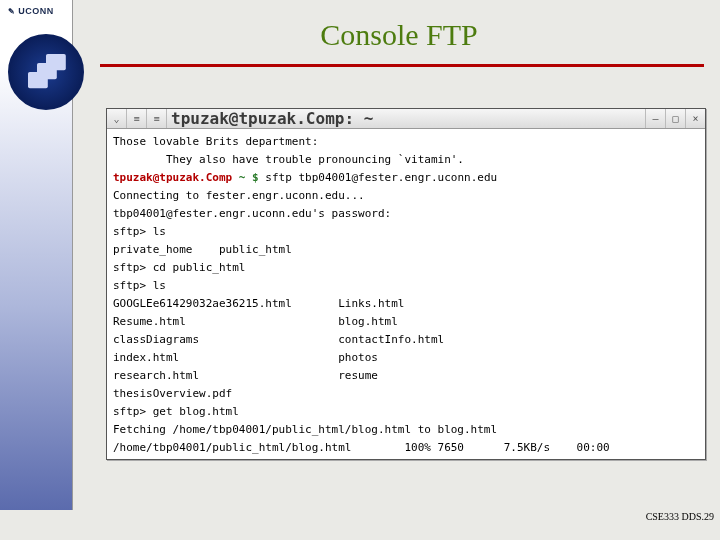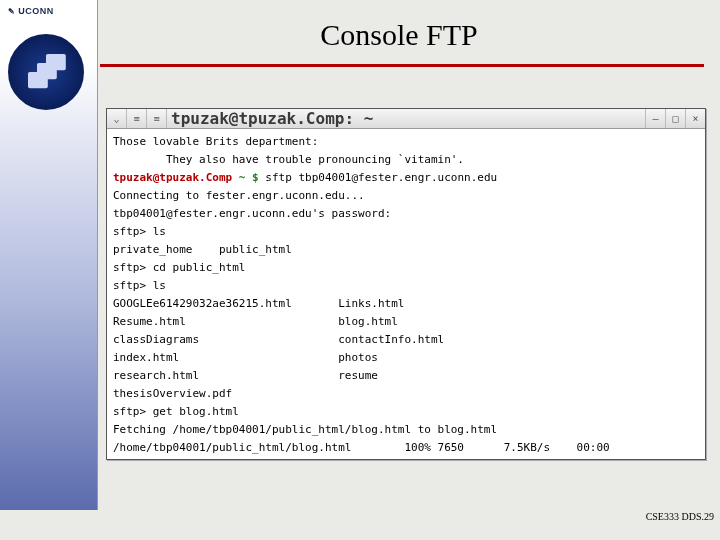--- a/index.html
+++ b/index.html
@@ -14,21 +14,21 @@
   }
   .slide {
     position: relative;
     width: 720px;
     height: 540px;
   }
   .sidebar {
     position: absolute;
     left: 0;
     top: 0;
-    width: 98px;
+    width: 73px;
     height: 510px;
     background: linear-gradient(180deg, #fff 0%, #fff 12%, #dfe3f2 30%, #adb7db 60%, #5b6bad 100%);
     border-right: 1px solid #999;
   }
   .uconn-logo {
     position: absolute;
     top: 6px;
     left: 8px;
     font-size: 9px;
     font-weight: bold;
@@ -71,21 +71,21 @@
     bottom: 0;
   }
   .title {
     position: absolute;
     top: 18px;
     left: 0;
     right: 16px;
     text-align: center;
     font-family: "Times New Roman", serif;
     font-size: 30px;
-    color: #000000;
+    color: #4d7c0f;
   }
   .title-underline {
     position: absolute;
     top: 64px;
     left: 6px;
     right: 16px;
     height: 3px;
     background: #b30000;
   }
   .footer-note {

